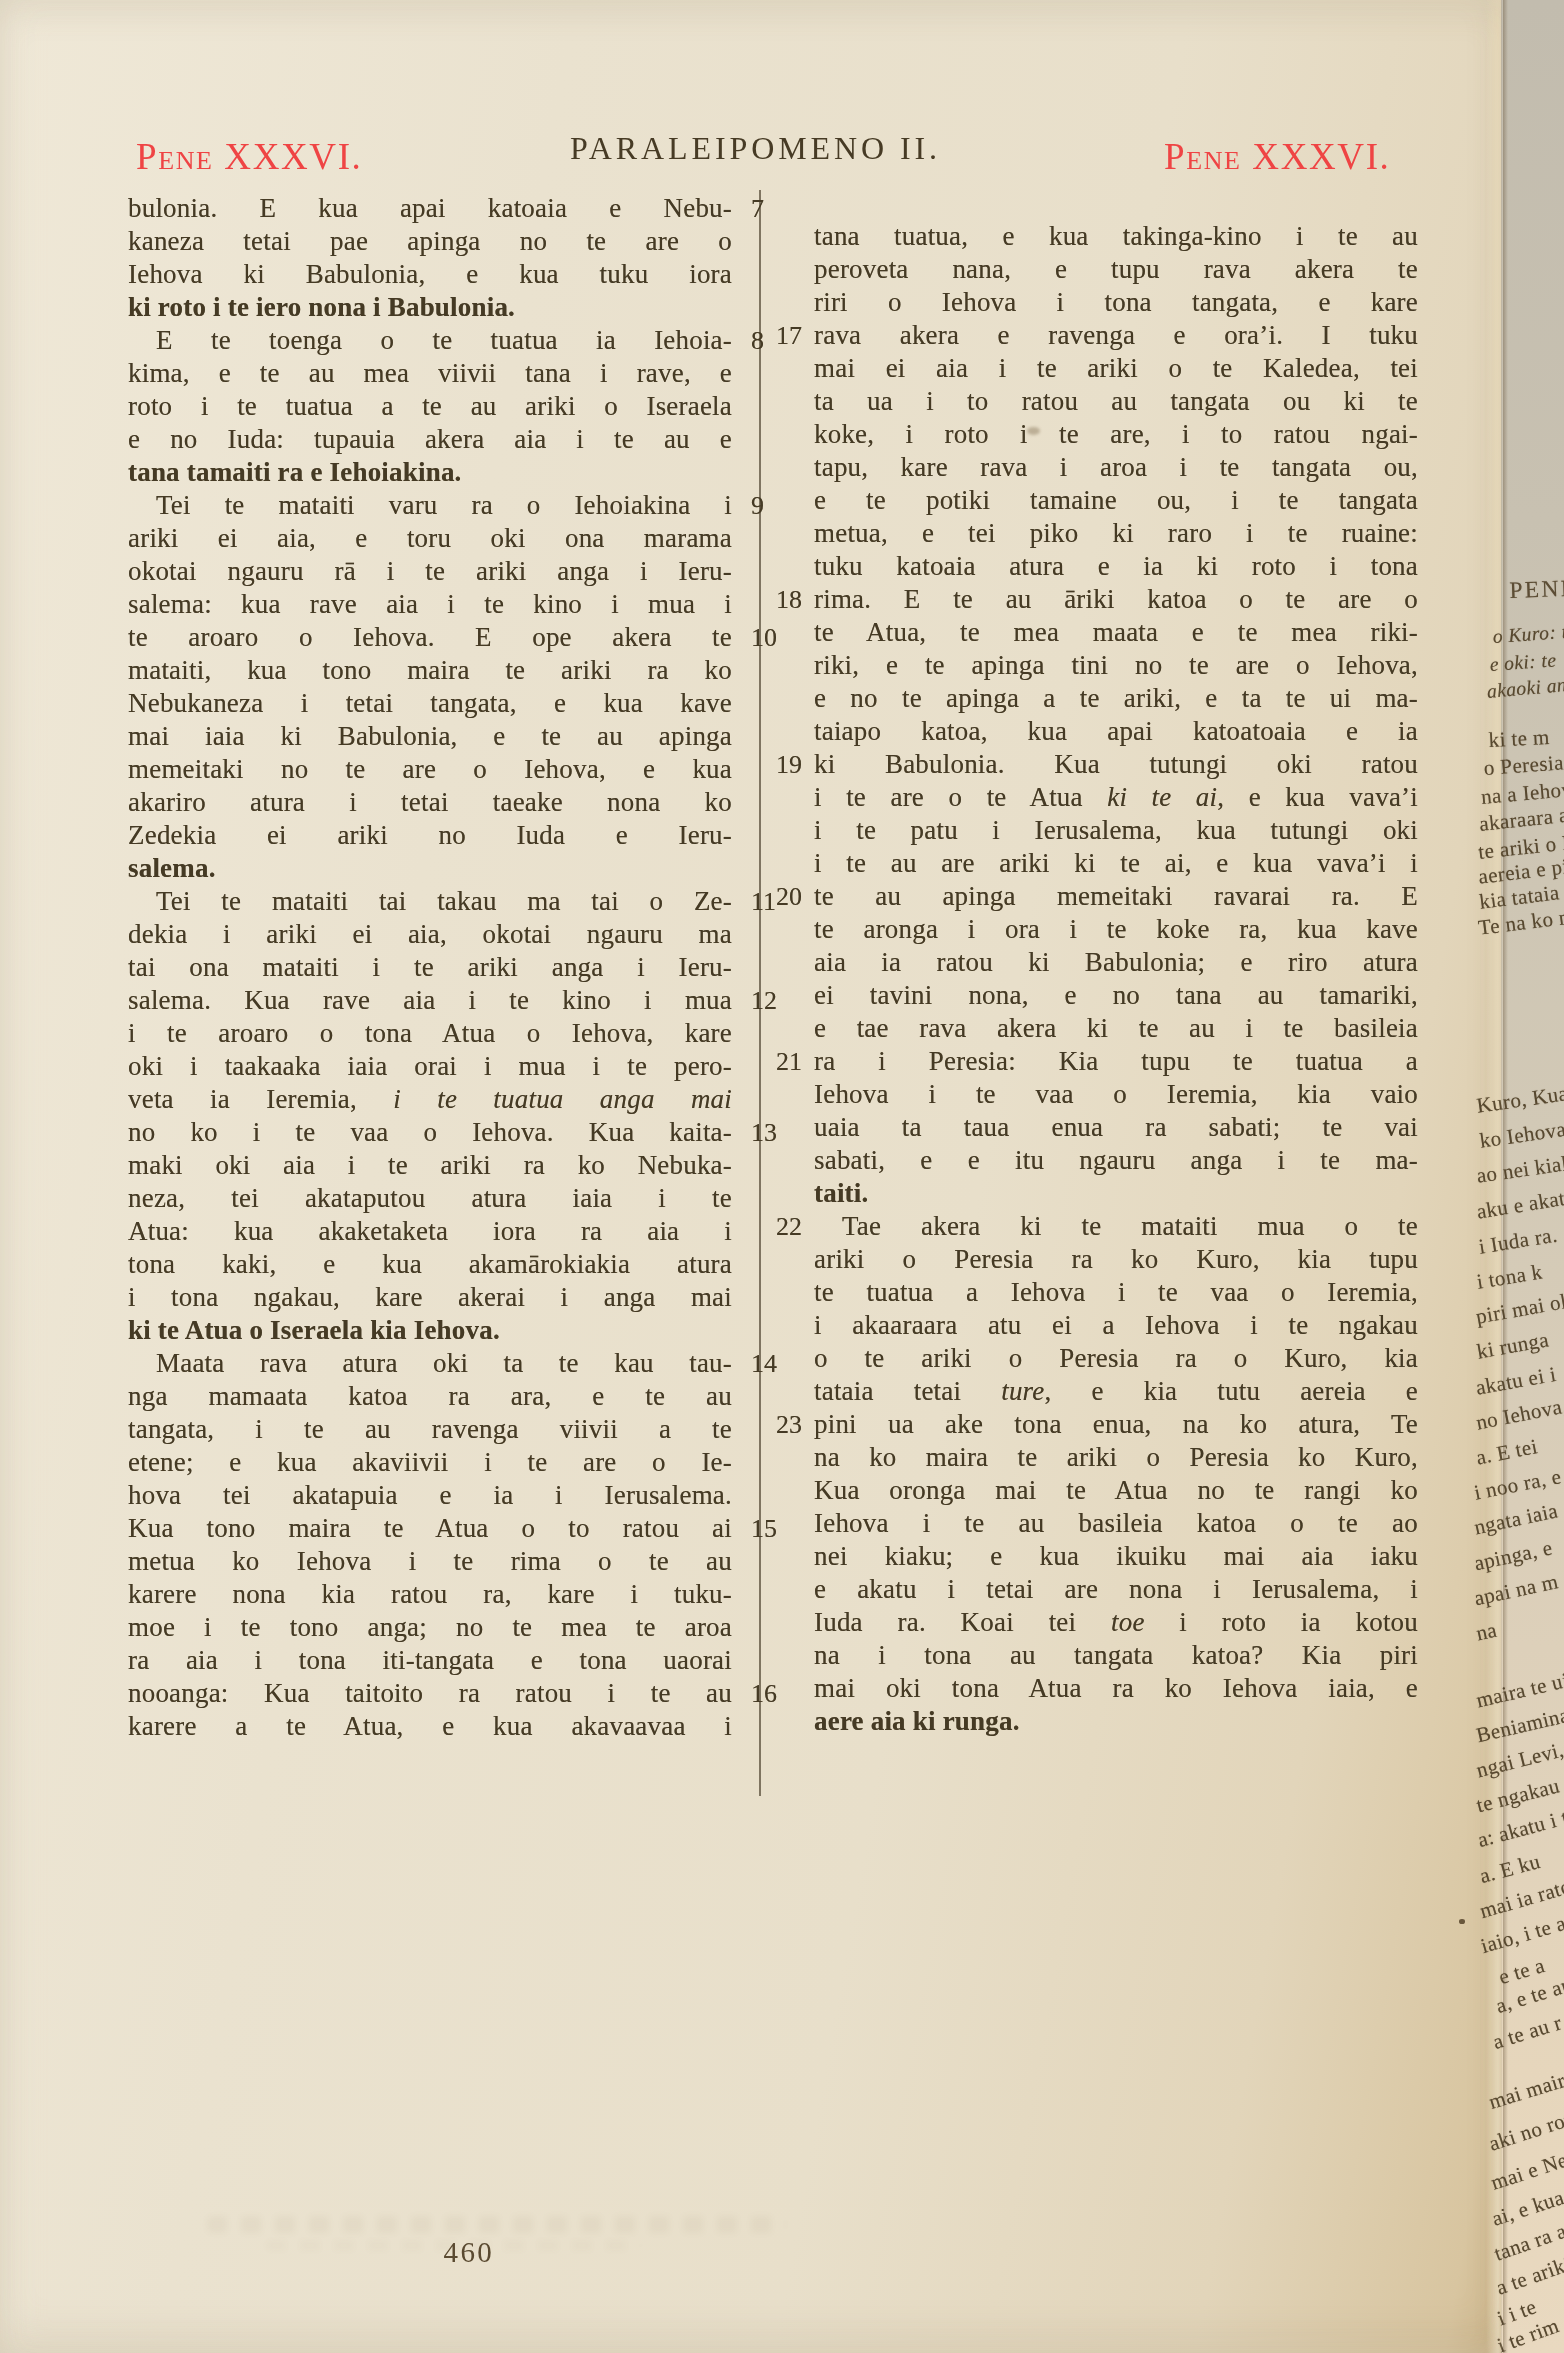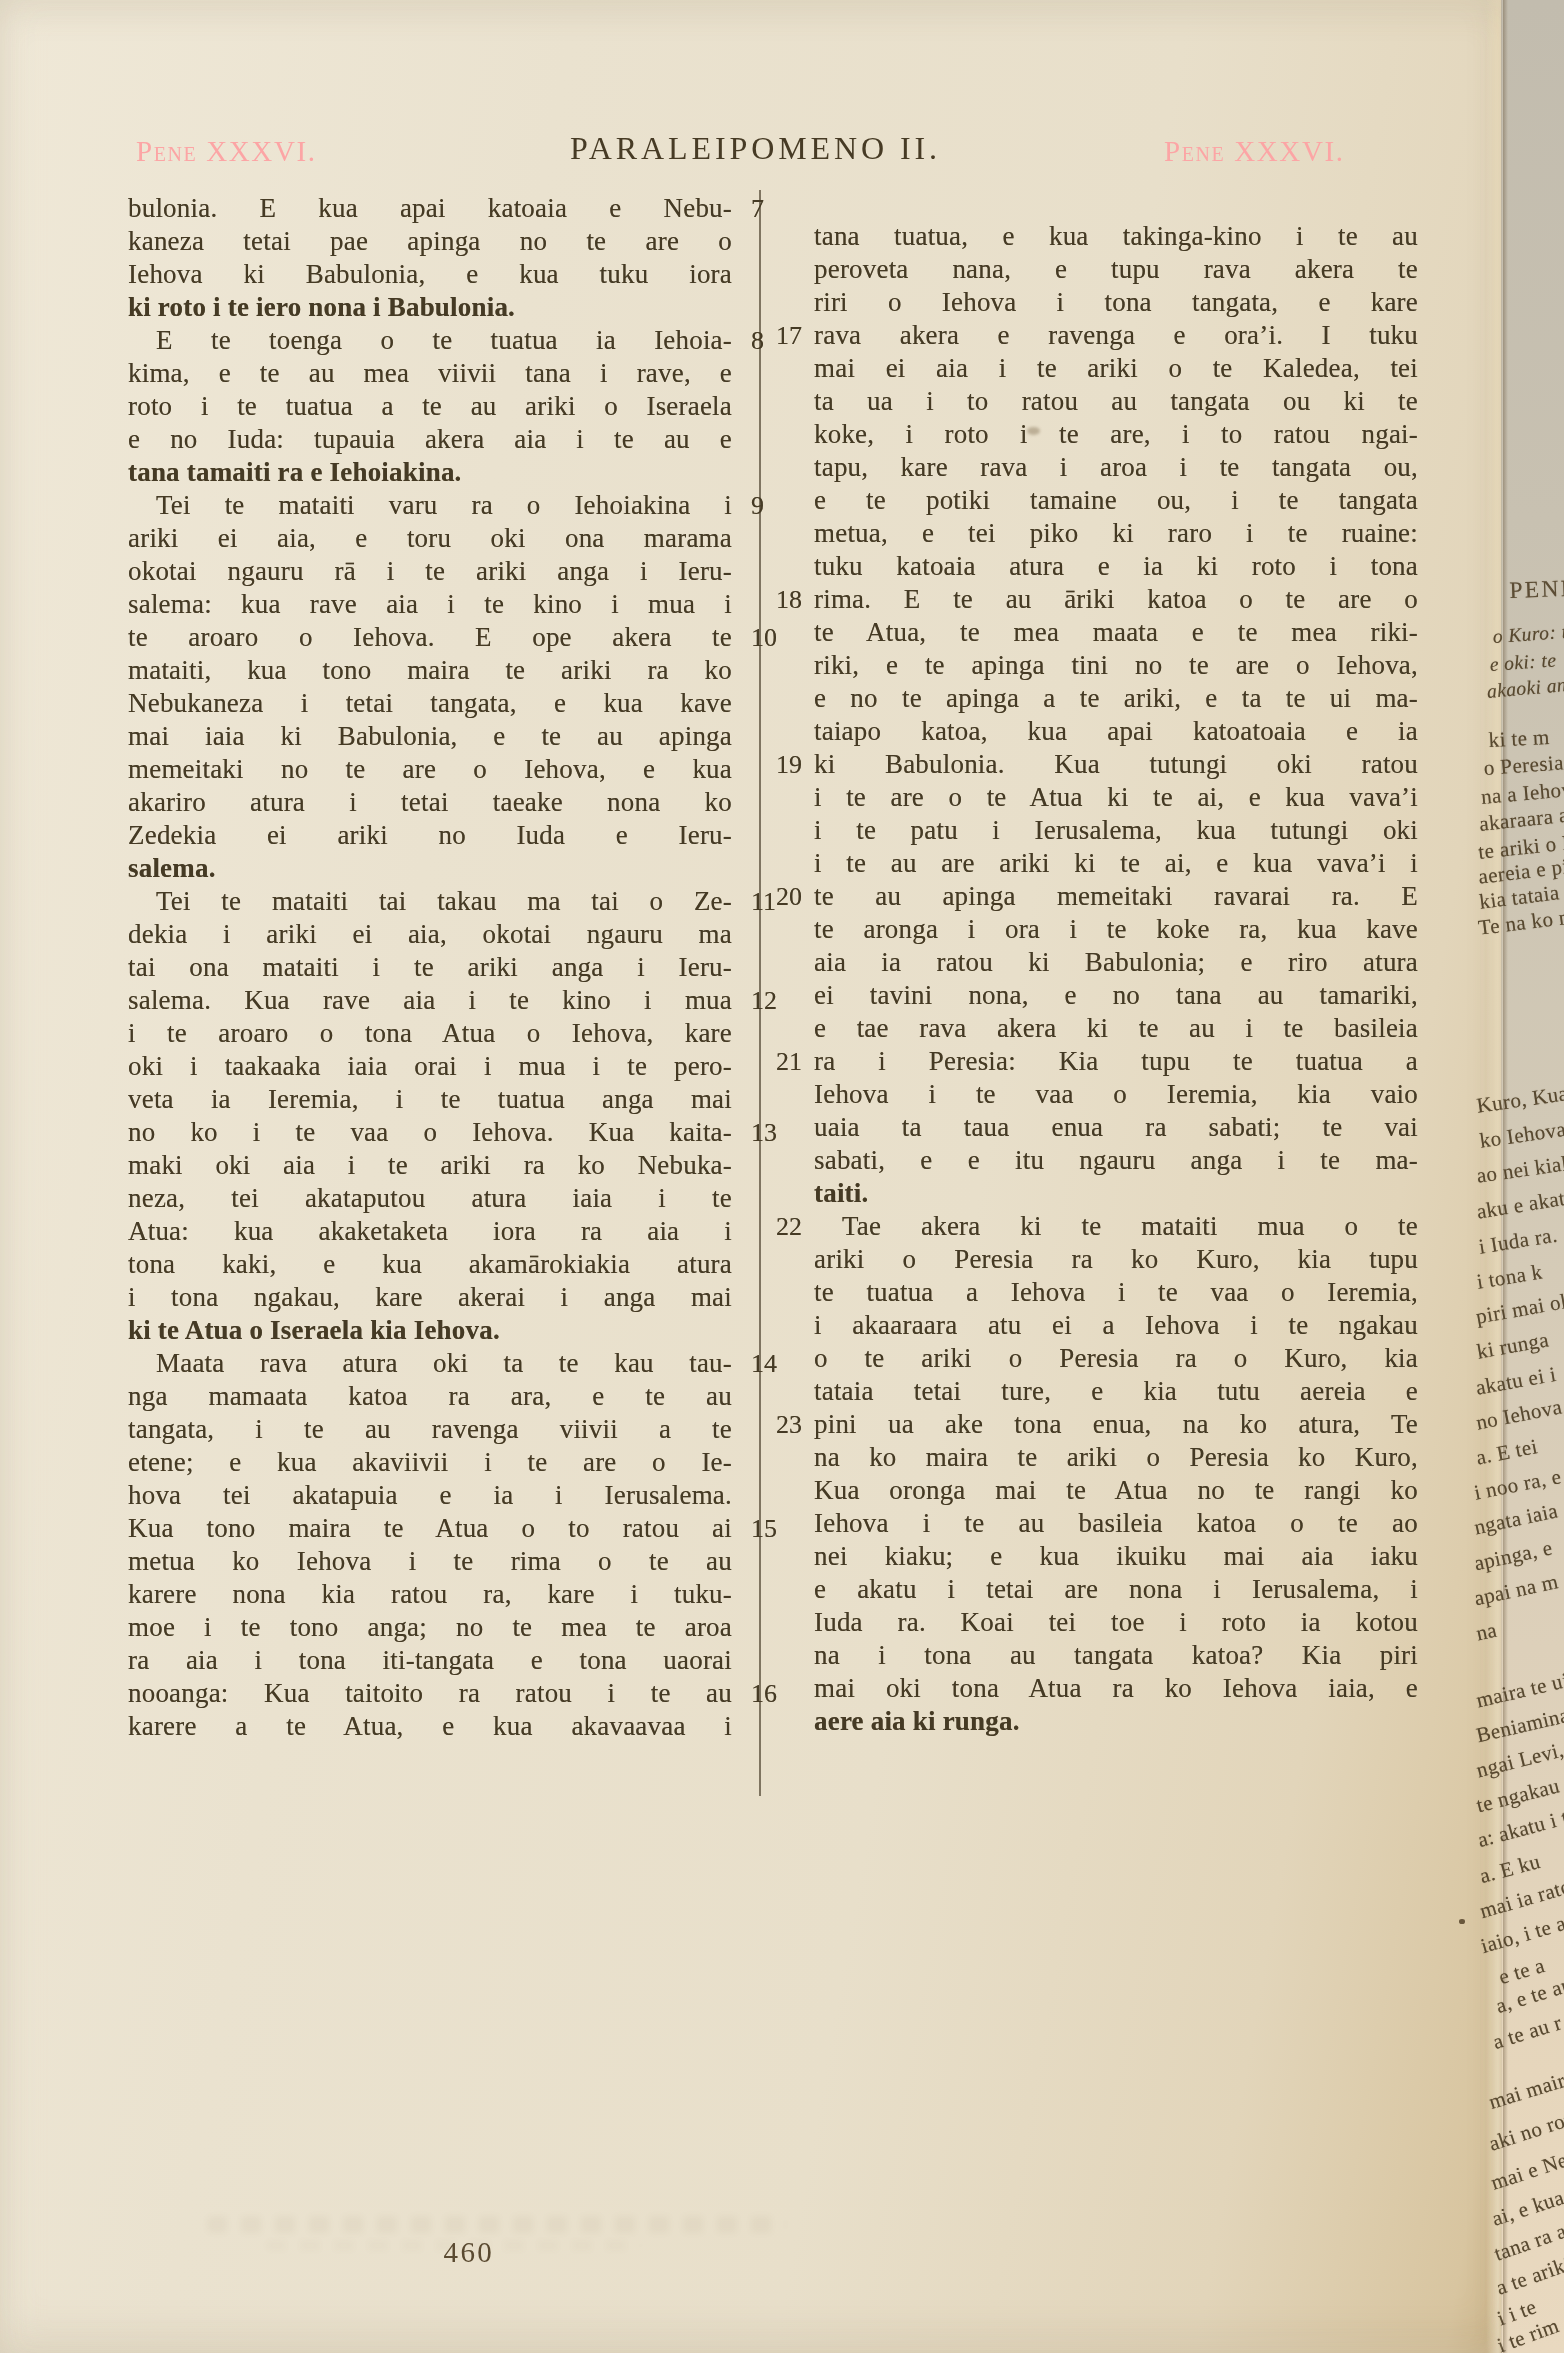--- a/index.html
+++ b/index.html
@@ -15,35 +15,35 @@
   .edge-bg{position:absolute;left:39px;top:0;width:64px;height:2354px;
          background:linear-gradient(to bottom,#c2bcae 0%,#c8c1b1 22%,#d2c9b6 48%,#ddd0ba 70%,#e6d6bc 88%,#e9d9c0 100%);}
   .fold-highlight{position:absolute;left:23.5px;top:0;width:20.3px;height:2354px;
          background:linear-gradient(to right,rgba(243,230,203,0),#f0e2c4 60%,rgba(240,226,196,.2));}
   .fold-shadow{position:absolute;left:41px;top:0;width:4.7px;height:2354px;background:linear-gradient(to right,rgba(92,72,44,.38),rgba(92,72,44,0));}
   .frag{position:absolute;white-space:nowrap;color:#57482f;letter-spacing:0.4px;
         text-shadow:0 0 0.8px rgba(87,72,47,.5);transform-origin:left top;}
   .frag.it{font-style:italic;}
   .frag.head{letter-spacing:2.3px;color:#5c4d35;}
   
-  .running-head{position:absolute;top:135px;font-size:29px;font-variant:small-caps;letter-spacing:1.6px;color:#fca5a5;}
+  .running-head{position:absolute;top:135px;font-size:37px;font-variant:small-caps;letter-spacing:1.6px;color:#ef4444;}
   #head-left{left:136px;}
   #head-right{left:1164px;}
   .book-title{position:absolute;top:130px;left:329px;width:853px;text-align:center;
         font-size:32px;letter-spacing:3.9px;color:#473b25;}
   
   .col{position:absolute;top:192px;width:604px;}
   #col-left{left:128px;}
   #col-right{left:814px;margin-top:28px;}
   .line{position:relative;height:33px;line-height:33px;font-size:27px;
         text-align:justify;text-align-last:justify;letter-spacing:0.2px;
         text-shadow:0 0 0.5px rgba(69,58,36,.55);}
   .line.end{text-align-last:left;font-weight:bold;}
   .line.indent{padding-left:28px;}
-  .line .it{}
+  .line .it{font-style:italic;}
   .vnum{position:absolute;top:0;font-size:26px;letter-spacing:0;text-align-last:auto;}
   #col-left .vnum{right:-19px;transform:translateX(100%);}
   #col-right .vnum{left:-38px;}
   .divider{position:absolute;left:759px;top:190px;width:1.6px;height:1606px;background:rgba(62,50,30,.62);}
   
   .page-number{position:absolute;top:2236px;left:338px;width:156px;text-align:right;
         font-size:29px;letter-spacing:2.3px;color:#5a4a31;}
   
   .ghost{position:absolute;background:repeating-linear-gradient(90deg,rgba(110,88,55,.35) 0 20.3px,rgba(110,88,55,0) 20.3px 34px);
         filter:blur(3.1px);opacity:.14;border-radius:4.7px;}

